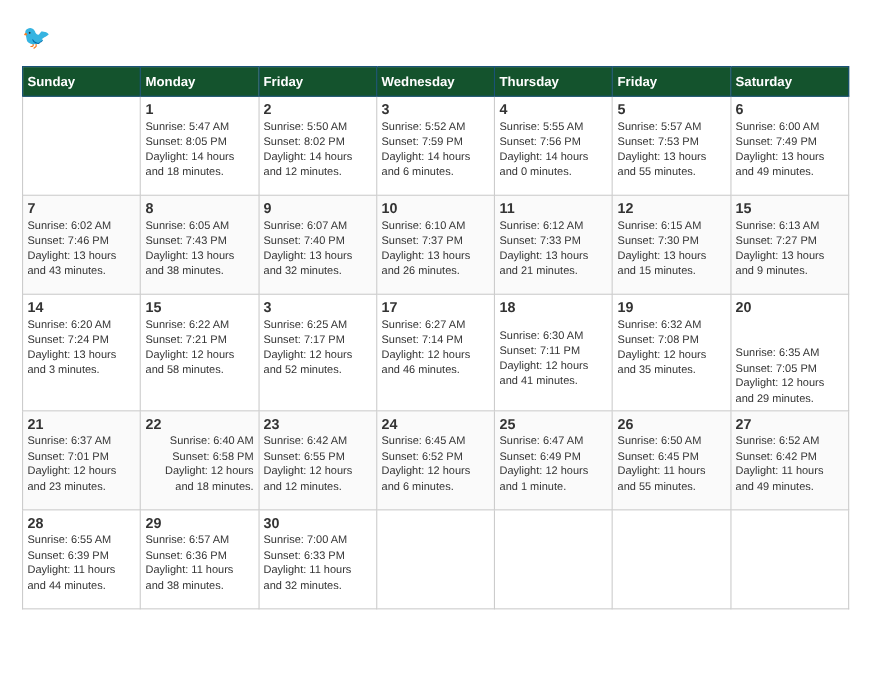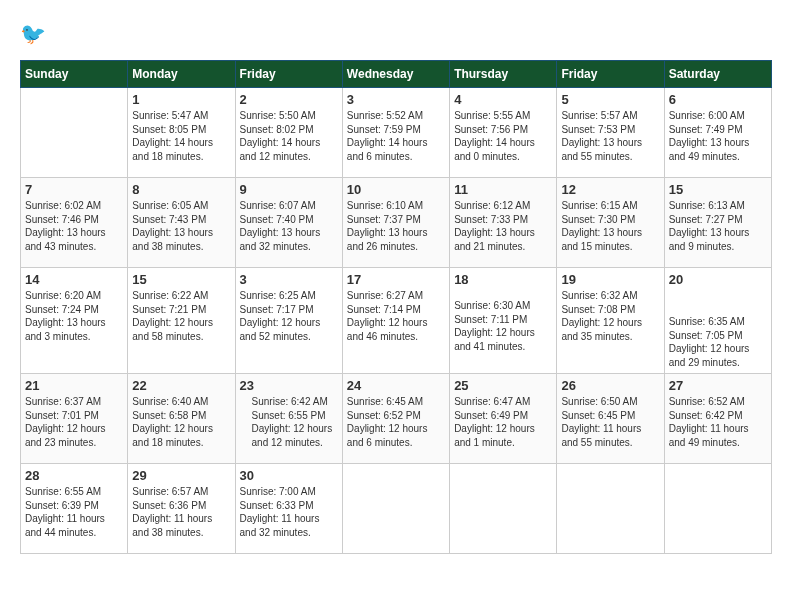--- a/index.html
+++ b/index.html
@@ -267,28 +267,28 @@
       <tr>
         <td>
           <span class="day-num">21</span>
           <div class="cell-text" style="white-space: pre-line;">Sunrise: 6:37 AM
 Sunset: 7:01 PM
 Daylight: 12 hours
 and 23 minutes.</div>
         </td>
         <td>
           <span class="day-num">22</span>
-          <div class="cell-text" style="white-space: pre-line;">Sunrise: 6:40 AM
+          <div class="cell-text" style="white-space: pre-line; text-align: right;">Sunrise: 6:40 AM
 Sunset: 6:58 PM
 Daylight: 12 hours
 and 18 minutes.</div>
         </td>
         <td>
           <span class="day-num">23</span>
-          <div class="cell-text" style="white-space: pre-line; margin-left: 12px;">Sunrise: 6:42 AM
+          <div class="cell-text" style="white-space: pre-line;">Sunrise: 6:42 AM
 Sunset: 6:55 PM
 Daylight: 12 hours
 and 12 minutes.</div>
         </td>
         <td>
           <span class="day-num">24</span>
           <div class="cell-text" style="white-space: pre-line;">Sunrise: 6:45 AM
 Sunset: 6:52 PM
 Daylight: 12 hours
 and 6 minutes.</div>

